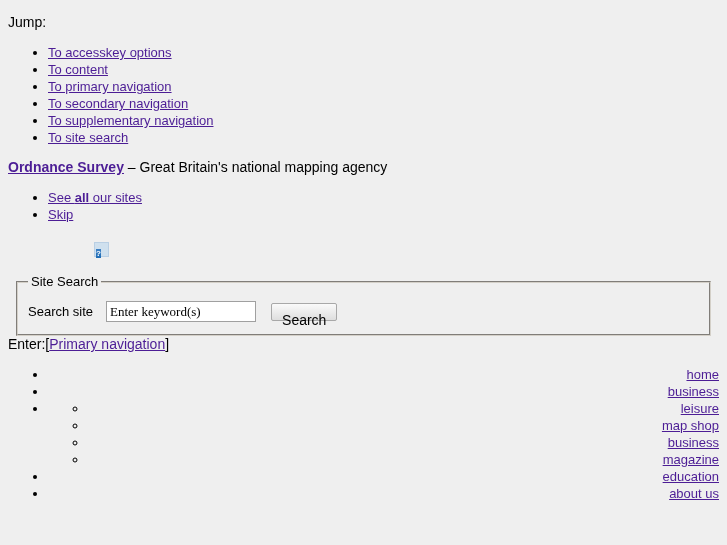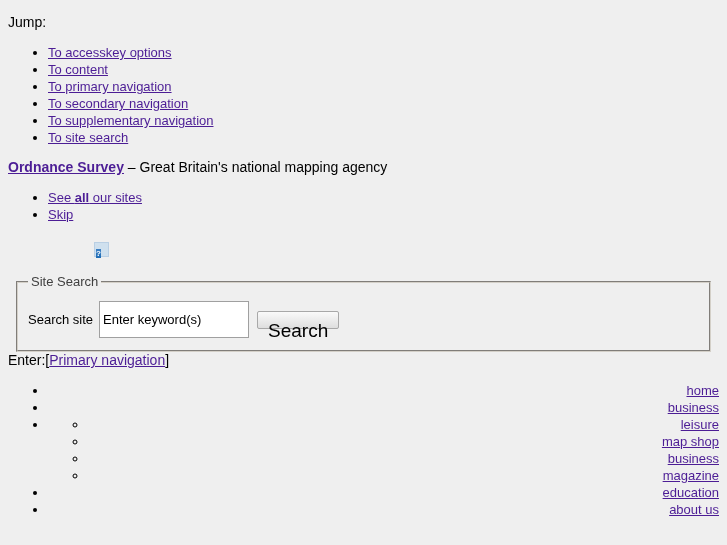--- a/index.html
+++ b/index.html
@@ -91,50 +91,50 @@
   
   fieldset.site-search {
     margin: 0 8px 0 8px;
     padding: 6px 10px 12px 10px;
     border: 2px groove #d4d0c8;
     box-sizing: border-box;
   }
   fieldset.site-search legend {
     padding: 0 3px;
     font-size: 13px;
-    color: #404040;
+    color: #000000;
   }
   .search-row {
     display: flex;
     align-items: center;
-    gap: 0;
+    gap: 7px;
     padding-top: 6px;
   }
   .search-label {
     font-size: 13px;
     margin-right: 6px;
   }
   input.search-input {
     width: 150px;
-    height: 37px;
-    box-sizing: border-box;
-    font-family: Liberation Sans, sans-serif;
+    height: 21px;
+    box-sizing: border-box;
+    font-family: Liberation Serif, serif;
     font-size: 13px;
     color: #000;
     background: #ffffff;
     border: 1px solid #a0a0a0;
     padding: 1px 3px;
     margin: 0;
   }
   button.search-button {
     margin-left: 8px;
     height: 17px;
     padding: 8px 10px;
     font-family: "Liberation Sans", sans-serif;
-    font-size: 19px;
+    font-size: 14px;
     color: #000;
     background: linear-gradient(#fafafa, #dedede);
     border: 1px solid #a8a8a8;
     border-radius: 2px;
     cursor: pointer;
   }
 
   .skip-line {
     margin: 19px 0 0 0;
   }

